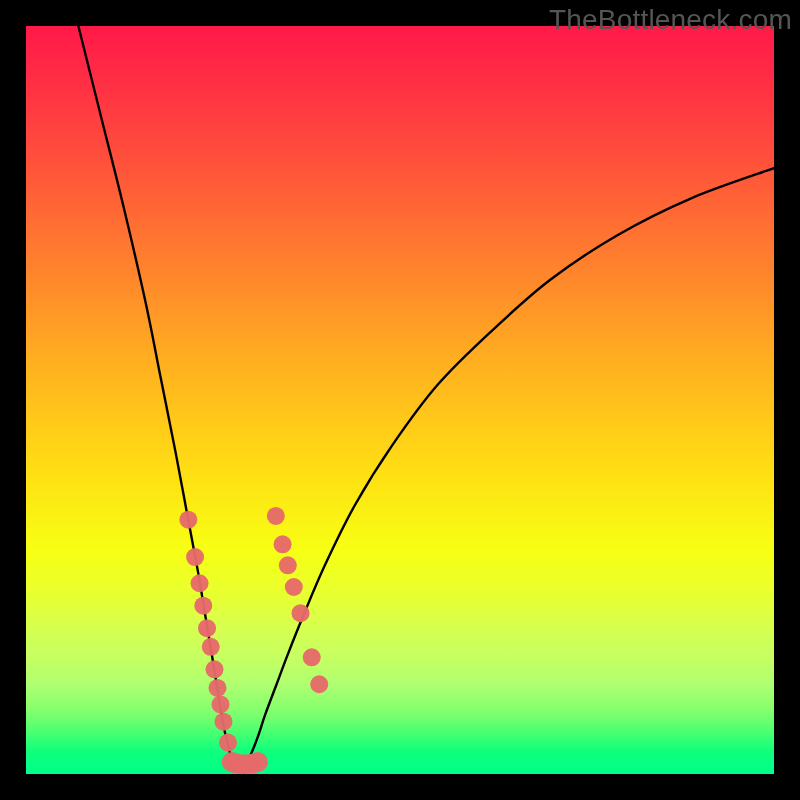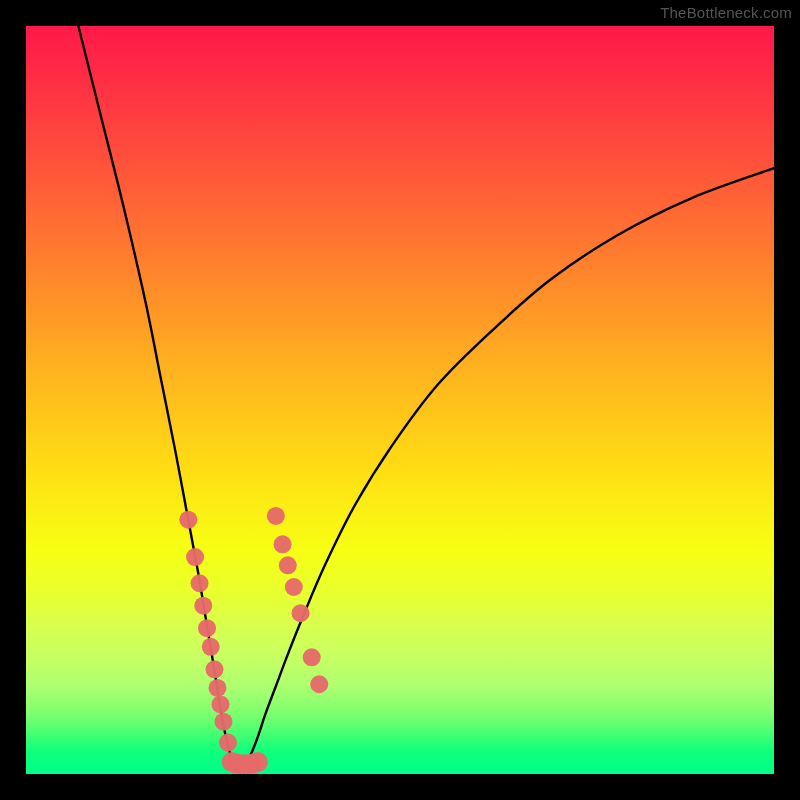--- a/index.html
+++ b/index.html
@@ -43,21 +43,21 @@
       #3dff73 95%,
       #0fff7d 97%,
       #00ff88 100%
     );
   }
   .watermark {
     position: absolute;
     top: 4px;
     right: 8px;
     color: #555;
-    font-size: 15px;
+    font-size: 28px;
     font-weight: 500;
     letter-spacing: 0.2px;
     font-family: Arial, Helvetica, sans-serif;
     user-select: none;
   }
   svg.curves {
     position: absolute;
     left: 26px;
     top: 26px;
     width: 748px;

